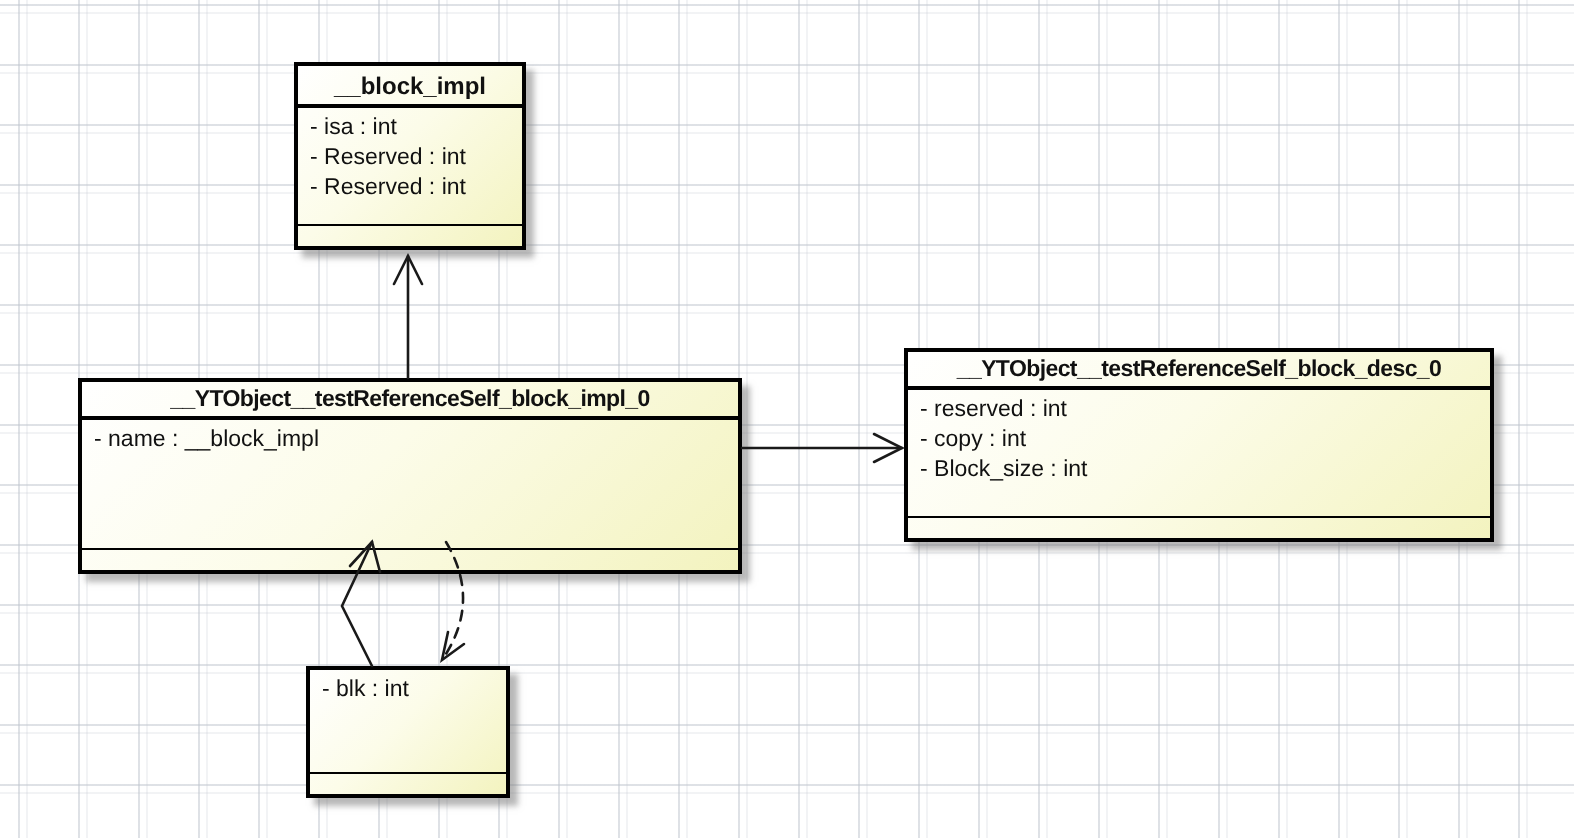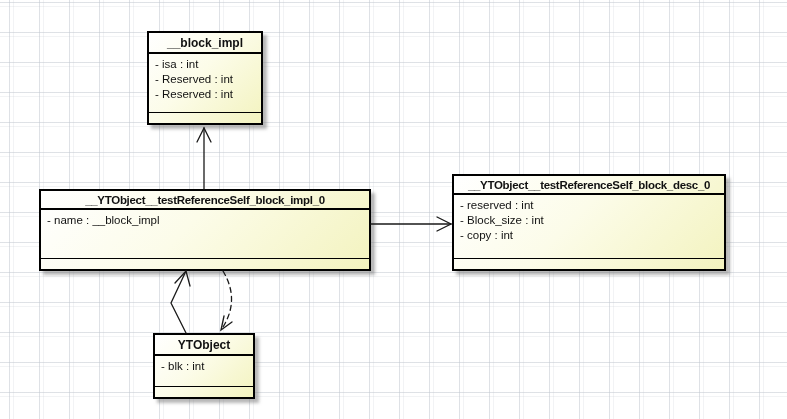--- a/index.html
+++ b/index.html
@@ -62,40 +62,39 @@
   <div class="uml-class" style="left:147px;top:31px;width:116px;height:94px;">
     <div class="uml-title">__block_impl</div>
     <div class="uml-attrs">
       <div>- isa : int</div>
       <div>- Reserved : int</div>
       <div>- Reserved : int</div>
     </div>
     <div class="uml-methods"></div>
   </div>
 
-  <div class="uml-class" style="left:39px;top:189px;width:332px;height:82px;">
+  <div class="uml-class" style="left:39px;top:189px;width:332px;height:98px;">
     <div class="uml-title tight">__YTObject__testReferenceSelf_block_impl_0</div>
     <div class="uml-attrs">
       <div>- name : __block_impl</div>
     </div>
     <div class="uml-methods"></div>
   </div>
 
-  <div class="uml-class" style="left:452px;top:174px;width:274px;height:97px;">
+  <div class="uml-class" style="left:452px;top:174px;width:295px;height:97px;">
     <div class="uml-title tight">__YTObject__testReferenceSelf_block_desc_0</div>
     <div class="uml-attrs">
       <div>- reserved : int</div>
+      <div>- copy : int</div>
       <div>- Block_size : int</div>
-      <div>- copy : int</div>
     </div>
     <div class="uml-methods"></div>
   </div>
 
   <div class="uml-class" style="left:153px;top:333px;width:102px;height:66px;">
-    <div class="uml-title">YTObject</div>
     <div class="uml-attrs">
       <div>- blk : int</div>
     </div>
     <div class="uml-methods"></div>
   </div>
 
   <svg id="connector-layer" viewBox="0 0 787 419" xmlns="http://www.w3.org/2000/svg" fill="none" stroke="#1a1a1a" stroke-width="1.3" stroke-linecap="round">
 
     <g>
       <line x1="204" y1="189" x2="204" y2="128"></line>

